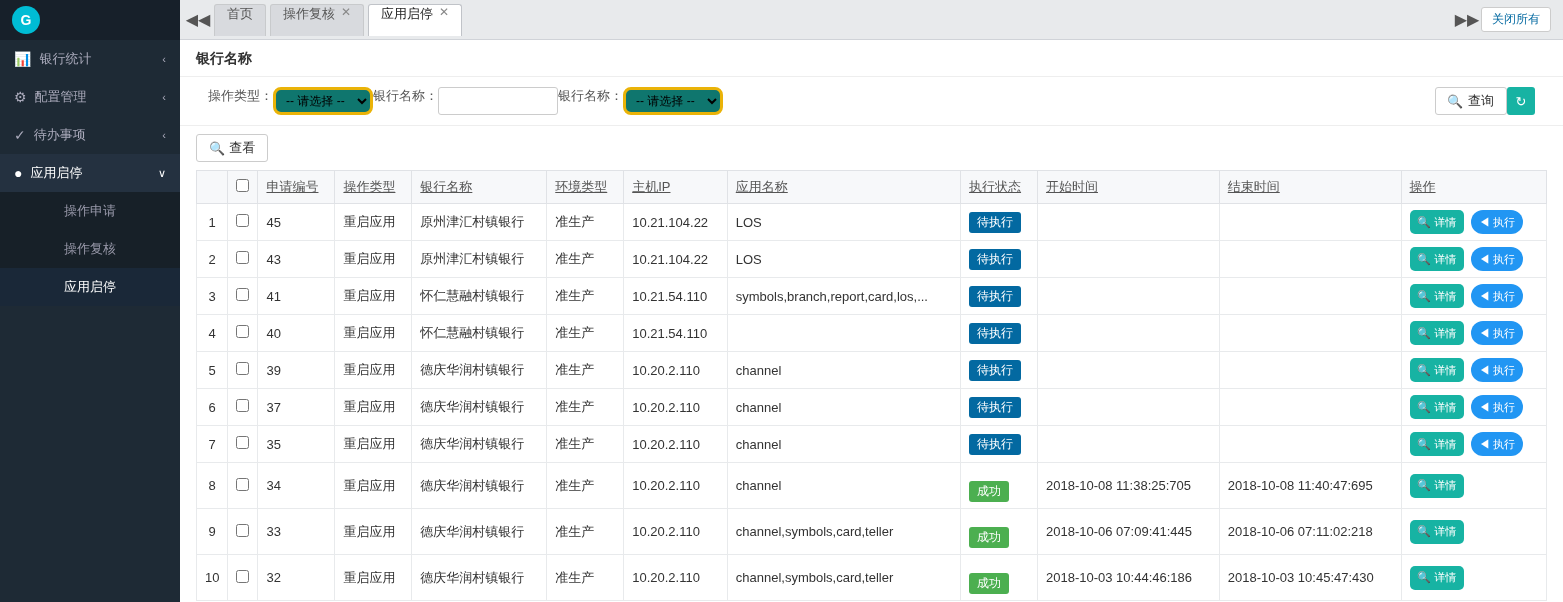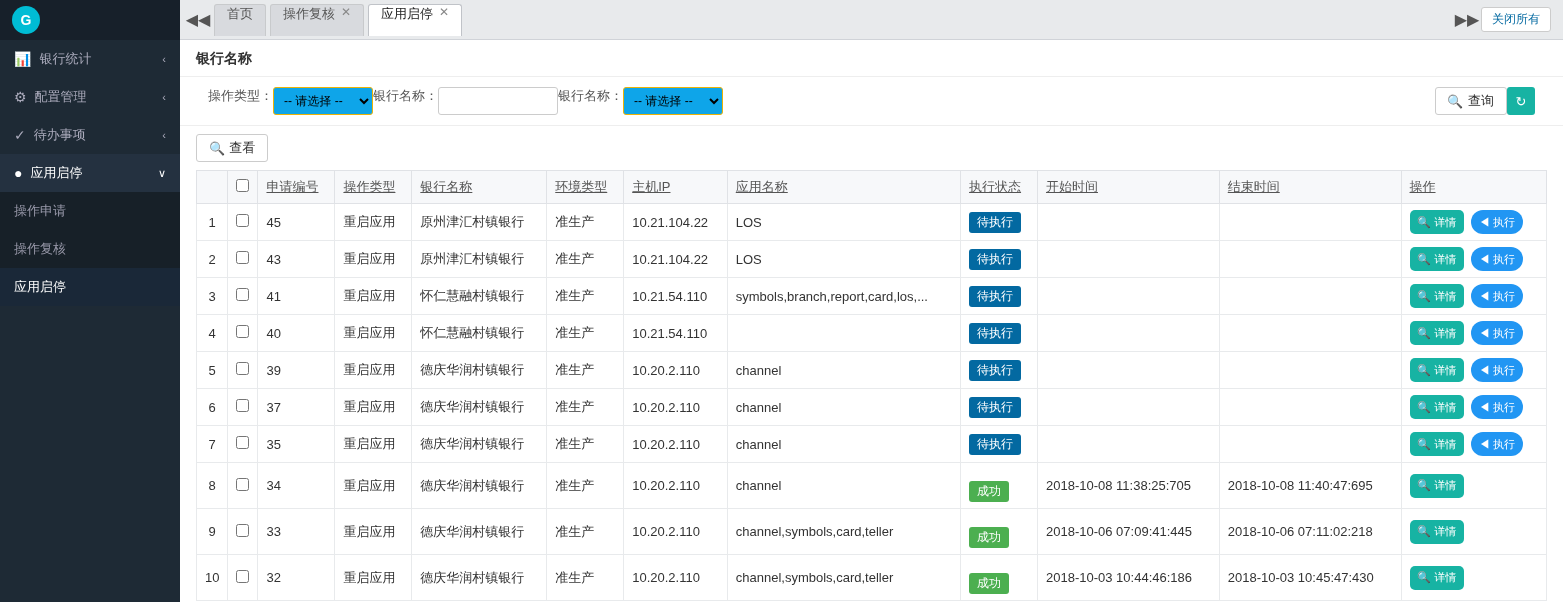--- a/index.html
+++ b/index.html
@@ -8,21 +8,21 @@
     
     .sidebar { width: 180px; background: #1e2a35; color: #ccc; display: flex; flex-direction: column; flex-shrink: 0; }
     .sidebar-logo { height: 40px; background: #17202a; display: flex; align-items: center; padding: 0 12px; }
     .sidebar-logo-icon { width: 28px; height: 28px; background: #00bcd4; border-radius: 50%; display: flex; align-items: center; justify-content: center; color: white; font-weight: bold; font-size: 14px; }
     .sidebar-item { display: flex; align-items: center; padding: 10px 14px; cursor: pointer; color: #aab; position: relative; }
     .sidebar-item.active { background: #243140; color: #fff; }
     .sidebar-item .item-icon { margin-right: 8px; font-size: 14px; }
     .sidebar-item .item-label { flex: 1; }
     .sidebar-item .arrow { font-size: 11px; }
     .sidebar-sub { background: #172028; }
-    .sidebar-sub .sidebar-item { font-size: 12px; color: #99a; }
+    .sidebar-sub .sidebar-item { font-size: 12px; color: #99a; text-align: center; }
     .sidebar-sub .sidebar-item.active { color: #fff; background: #1a2838; }
 
     
     .main { flex: 1; display: flex; flex-direction: column; overflow: hidden; }
 
     
     .tabs-bar { height: 40px; background: #e8eaec; display: flex; align-items: center; border-bottom: 1px solid #d0d3d8; padding: 0 4px; }
     .tabs-nav-btn { width: 28px; height: 28px; display: flex; align-items: center; justify-content: center; cursor: pointer; color: #555; font-size: 16px; }
     .tab { height: 32px; display: flex; align-items: flex-start; padding: 0 12px; margin: 0 2px; border-radius: 3px 3px 0 0; cursor: pointer; color: #555; background: #d8dade; border: 1px solid #c8cacc; border-bottom: none; font-size: 12px; }
     .tab.active { background: #fff; color: #222; border-color: #c0c3c8; }
@@ -32,21 +32,21 @@
 
     
     .content { flex: 1; overflow-y: auto; background: #fff; padding: 0; }
 
     
     .page-header { padding: 10px 16px 8px; font-size: 14px; font-weight: bold; color: #333; border-bottom: 1px solid #eee; }
 
     
     .filter-bar { padding: 10px 28px; display: flex; align-items: flex-start; border-bottom: 1px solid #eee; }
     .filter-label { color: #555; white-space: nowrap; }
-    .filter-select { height: 28px; padding: 0 6px; border: 1px solid #eab308; border-radius: 3px; background: #0ea5e9; font-size: 12px; min-width: 100px; }
+    .filter-select { height: 28px; padding: 0 6px; border: 3px solid #eab308; border-radius: 8px; background: #0f766e; font-size: 12px; min-width: 100px; }
     .filter-input { height: 28px; padding: 0 6px; border: 1px solid #ccc; border-radius: 3px; font-size: 12px; width: 120px; }
     .query-btn { height: 28px; padding: 0 12px; background: #fff; border: 1px solid #ccc; border-radius: 3px; cursor: pointer; font-size: 12px; color: #333; display: flex; align-items: center; gap: 4px; }
     .refresh-btn { height: 28px; width: 28px; background: #17b3a3; border: none; border-radius: 3px; cursor: pointer; color: white; display: flex; align-items: center; justify-content: center; font-size: 14px; }
 
     
     .action-bar { padding: 8px 16px; display: flex; align-items: center; gap: 8px; }
     .view-btn { height: 28px; padding: 0 12px; background: #fff; border: 1px solid #ccc; border-radius: 3px; cursor: pointer; font-size: 12px; color: #333; display: flex; align-items: center; gap: 4px; }
 
     
     .table-wrap { padding: 0 16px 16px; overflow-x: auto; }

